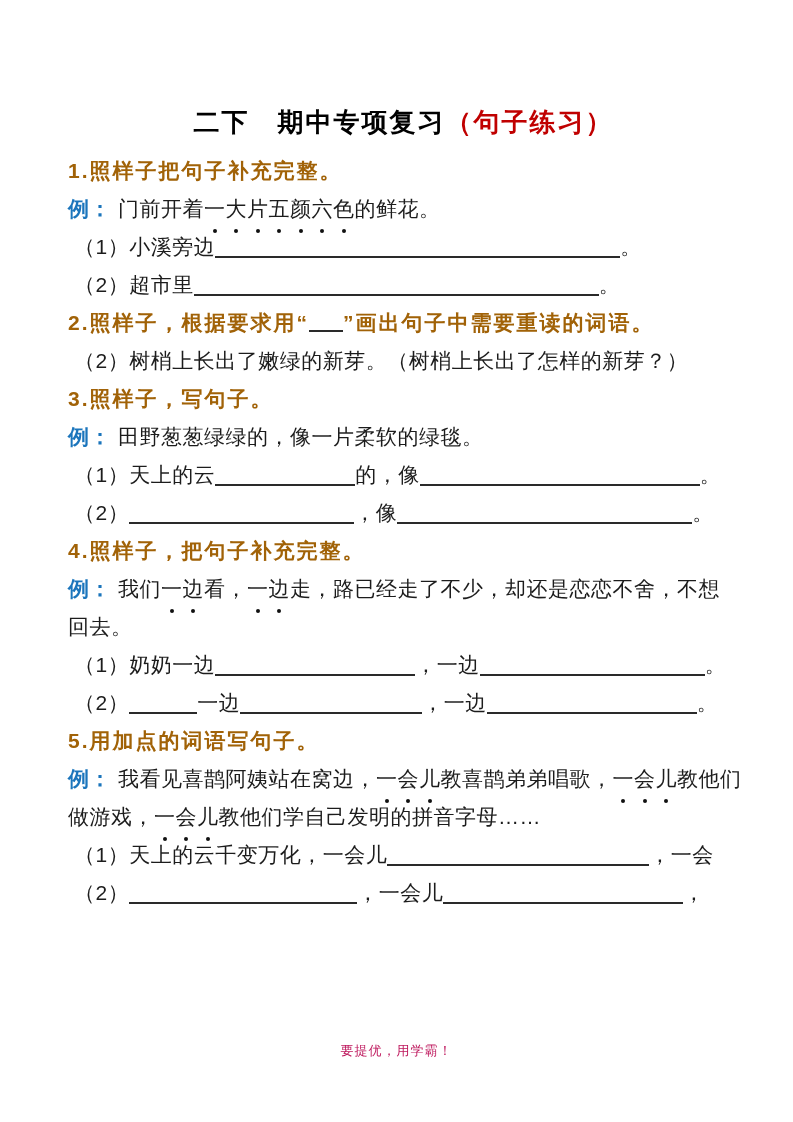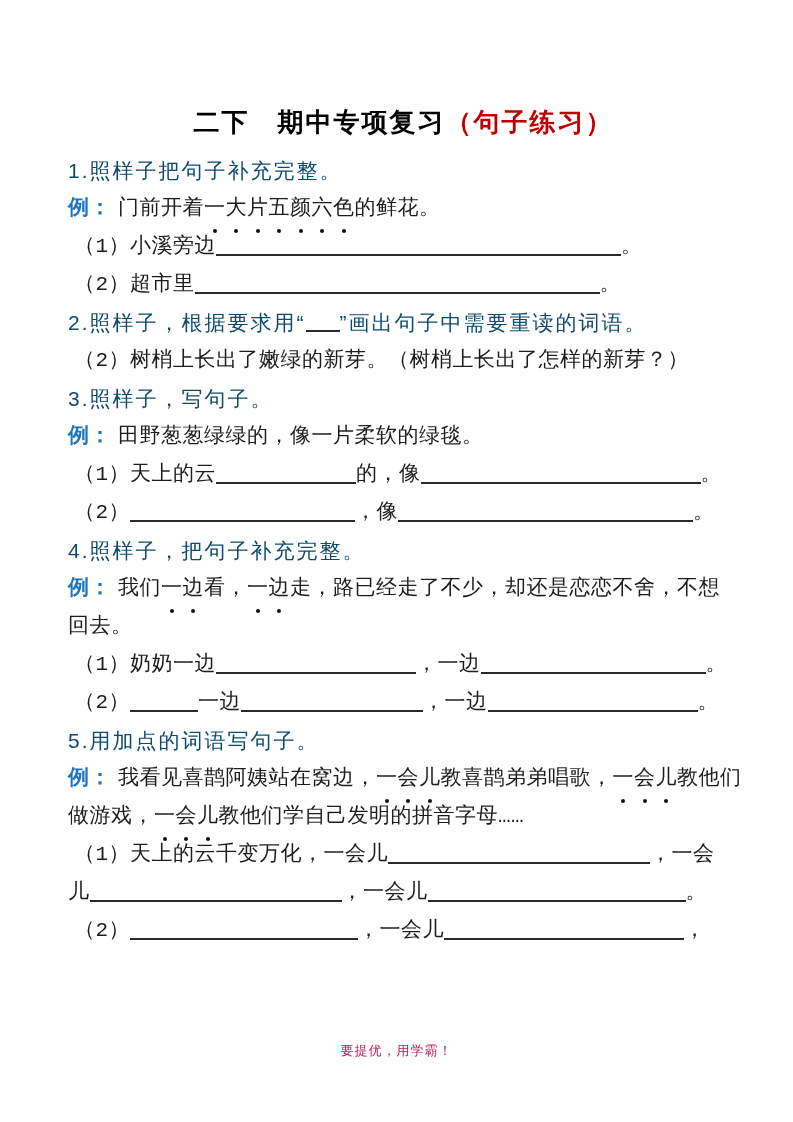--- a/index.html
+++ b/index.html
@@ -16,24 +16,24 @@
     font-family:"DejaVu Sans",sans-serif;color:var(--ink);
   }
   .title{
     text-align:center;font-size:26px;font-weight:bold;color:#000;
     letter-spacing:2px;margin:36px 0 10px 0;line-height:40px;
     font-family:"Liberation Sans",sans-serif;white-space:nowrap;
   }
   .title .red{color:var(--red);}
   .line{
     font-size:21px;line-height:38px;height:38px;white-space:nowrap;
-    letter-spacing:0.5px;font-family:Liberation Mono, monospace;
+    letter-spacing:0.5px;font-family:Liberation Sans, sans-serif;
   }
   .line.heading{
-    font-weight:normal;color:#0c4a6e;letter-spacing:2px;
+    font-weight:bold;color:#a16207;letter-spacing:2px;
     font-family:"Liberation Sans",sans-serif;
   }
   .line.item{padding-left:6px;}
   .line.cont{padding-left:0;}
   .ex-label{color:var(--blue);font-weight:bold;margin-right:7px;}
   .blank{
     display:inline-block;height:3px;border-bottom:2px solid var(--rule);
     vertical-align:-4px;
   }
   .line.heading .blank{vertical-align:-2px;}
@@ -77,18 +77,17 @@
         <div class="line ex"><span class="ex-label">例：</span><span>我们</span><span><span class="dch">一</span><span class="dch">边</span></span><span>看，</span><span><span class="dch">一</span><span class="dch">边</span></span><span>走，路已经走了不少，却还是恋恋不舍，不想</span></div>
         <div class="line ex cont"><span>回去。</span></div>
         <div class="line item"><span>（1）奶奶一边</span><span class="blank" style="width: 200px;"></span><span>，一边</span><span class="blank" style="width: 225px;"></span><span>。</span></div>
         <div class="line item"><span>（2）</span><span class="blank" style="width: 68px;"></span><span>一边</span><span class="blank" style="width: 182px;"></span><span>，一边</span><span class="blank" style="width: 210px;"></span><span>。</span></div>
       </div>
       <div>
         <div class="line heading"><span>5.用加点的词语写句子。</span></div>
         <div class="line ex"><span class="ex-label">例：</span><span>我看见喜鹊阿姨站在窝边，</span><span><span class="dch">一</span><span class="dch">会</span><span class="dch">儿</span></span><span>教喜鹊弟弟唱歌，</span><span><span class="dch">一</span><span class="dch">会</span><span class="dch">儿</span></span><span>教他们</span></div>
         <div class="line ex cont"><span>做游戏，</span><span><span class="dch">一</span><span class="dch">会</span><span class="dch">儿</span></span><span>教他们学自己发明的拼音字母……</span></div>
         <div class="line item"><span>（1）天上的云千变万化，一会儿</span><span class="blank" style="width: 262px;"></span><span>，一会</span></div>
-        <div class="line item cont"><span>儿</span><span class="blank" style="width: 252px;"></span><span>，一会儿</span><span class="blank" style="width: 258px;"></span><span>。</span></div>
         <div class="line item"><span>（2）</span><span class="blank" style="width: 228px;"></span><span>，一会儿</span><span class="blank" style="width: 240px;"></span><span>，</span></div>
       </div>
     </div>
   <div class="footer">要提优，用学霸！</div>
 </div>
 
 </body></html>

